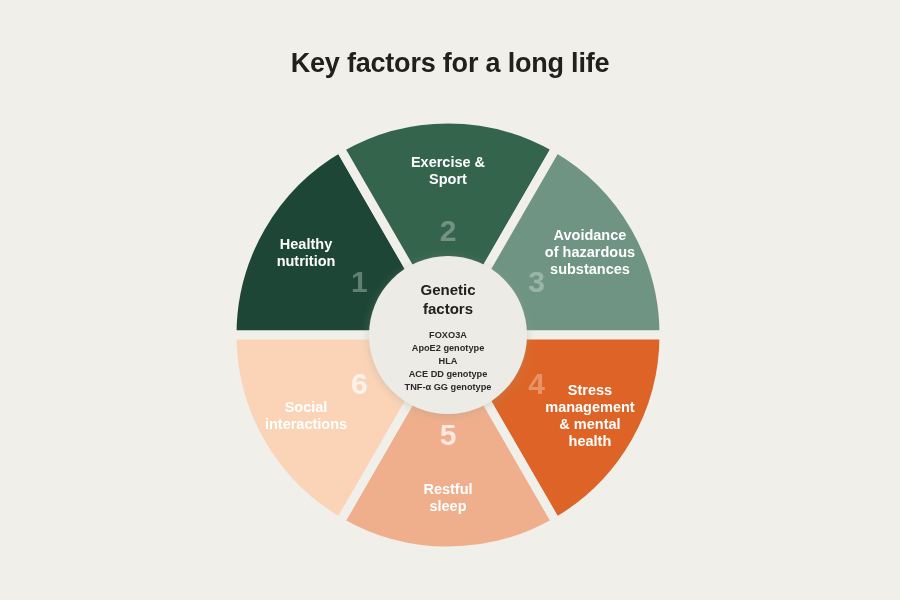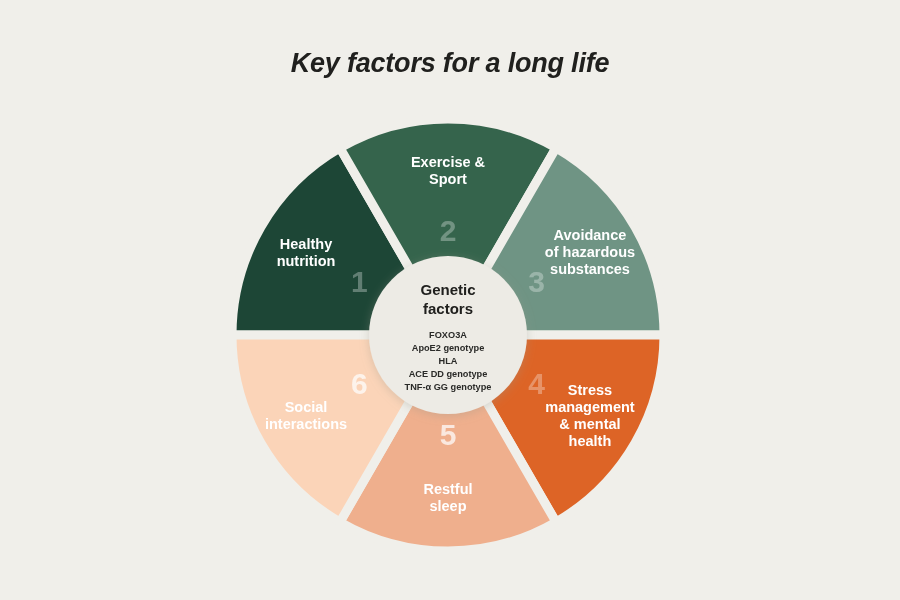--- a/index.html
+++ b/index.html
@@ -23,21 +23,20 @@
   #page-title {
     position: absolute;
     top: 48px;
     left: 0;
     width: 900px;
     text-align: center;
     font-size: 27px;
     font-weight: bold;
     letter-spacing: -0.2px;
     color: #20201E;
-    font-style: italic;
   }
   #donut-chart {
     position: absolute;
     left: 0;
     top: 0;
     width: 900px;
     height: 600px;
   }
   .wedge-shape {
     stroke: #F0EFEA;

